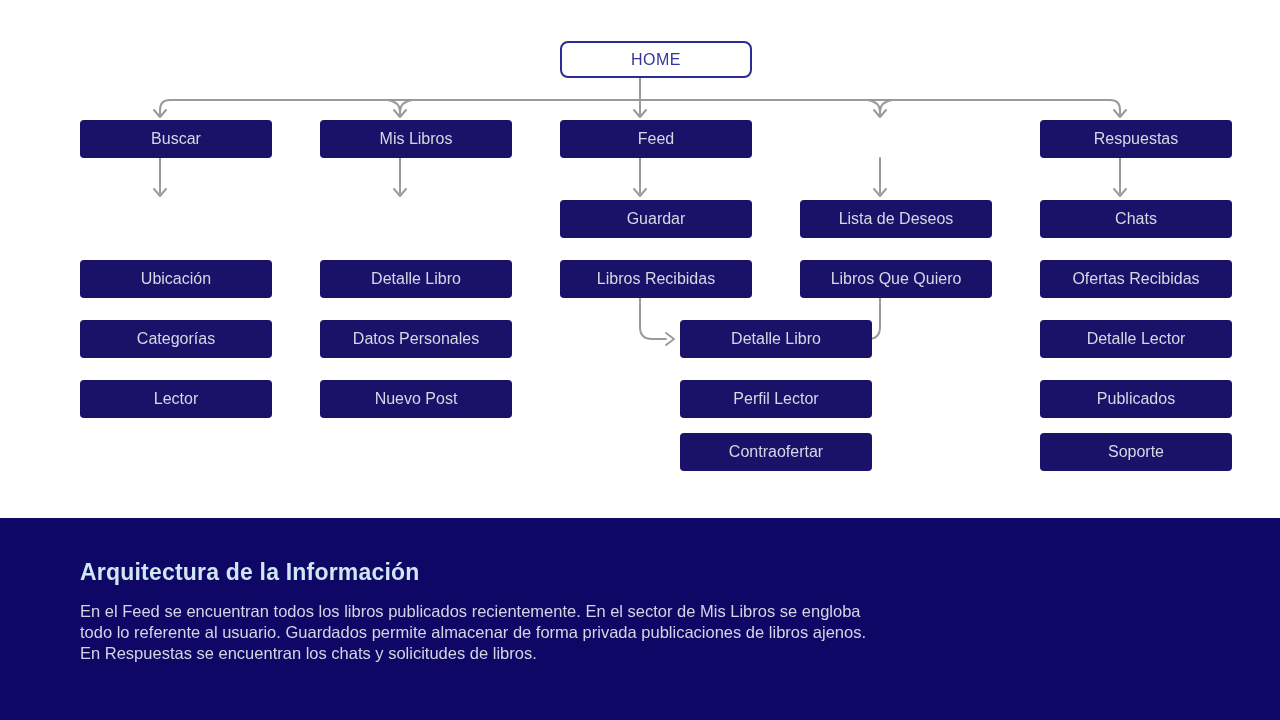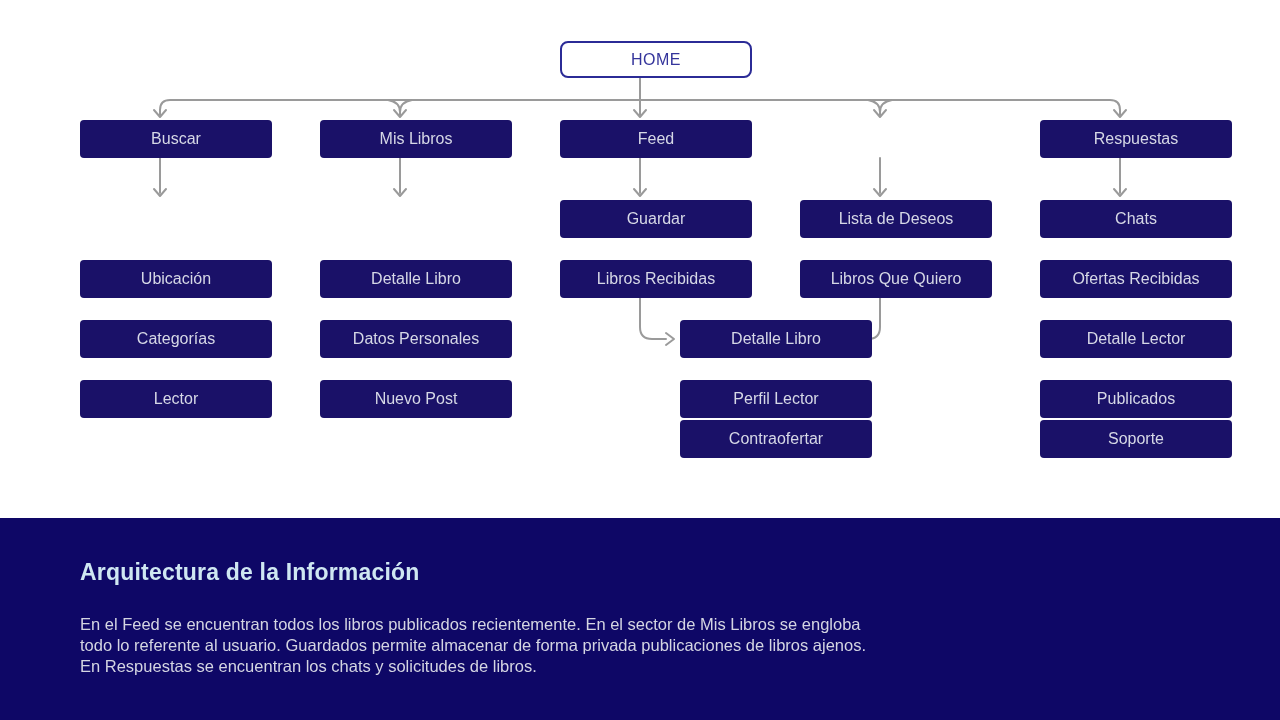--- a/index.html
+++ b/index.html
@@ -38,35 +38,35 @@
     height:37px;
     background:var(--home-bg);
     border:2px solid var(--home-border);
     border-radius:8px;
     color:var(--home-text);
     letter-spacing:0.5px;
   }
   
   .cx1{left:80px}.cx2{left:320px}.cx3{left:560px}.cx4{left:800px}.cx5{left:1040px}.cxm{left:680px}
   
-  .ry0{top:41px}.ry1{top:120px}.ry2{top:200px}.ry3{top:260px}.ry4{top:320px}.ry5{top:380px}.ry6{top:420px}
+  .ry0{top:41px}.ry1{top:120px}.ry2{top:200px}.ry3{top:260px}.ry4{top:320px}.ry5{top:380px}.ry6{top:433px}
   
   .footer{
     position:absolute;left:0;top:518px;width:1280px;height:202px;
     background:var(--panel-bg);
   }
   .footer h1{
     margin:41px 0 0 80px;
     font-size:23px;
     font-weight:bold;
     color:var(--title-color);
     letter-spacing:0.2px;
   }
   .footer p{
-    margin:28px 0 0 80px;
+    margin:15px 0 0 80px;
     width:788px;
     font-size:16.5px;
     line-height:21px;
     color:var(--body-color);
   }
 </style>
 </head>
 <body>
 
 <div class="stage">

